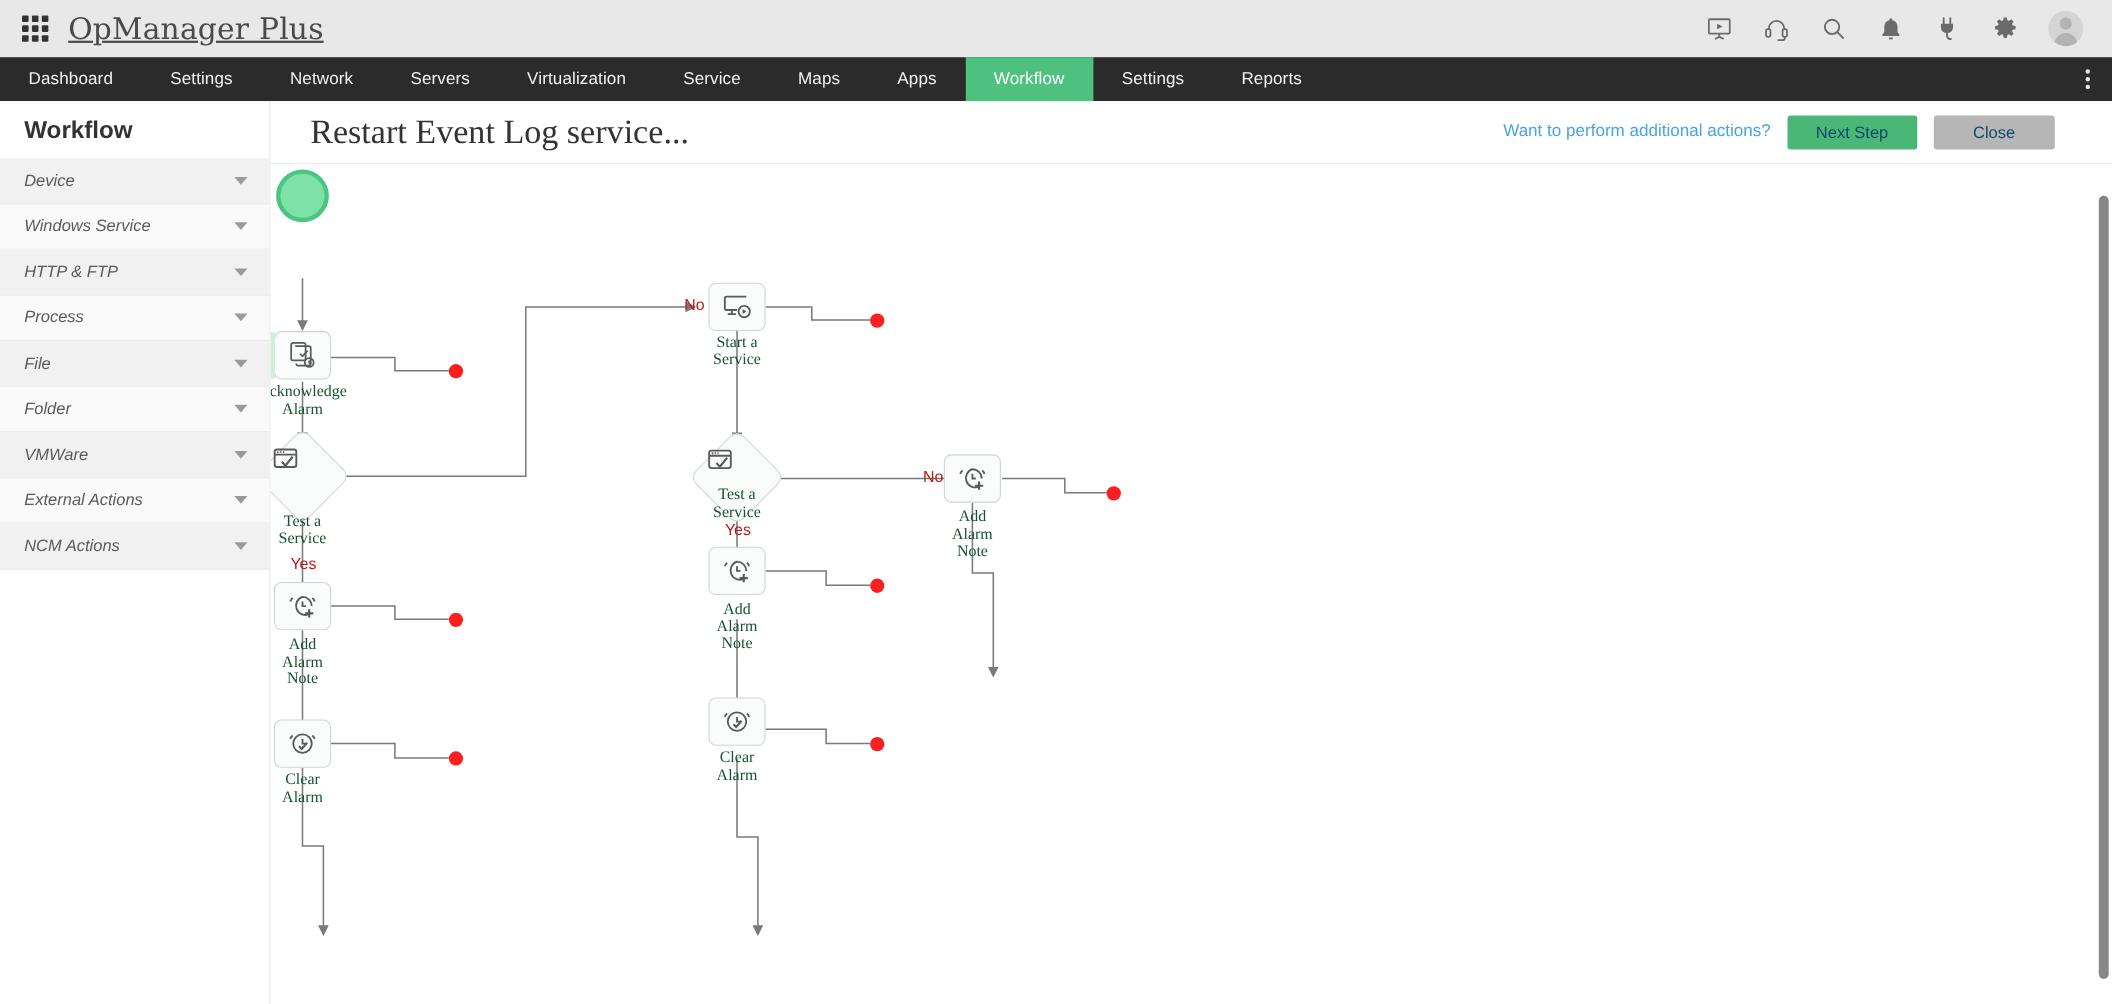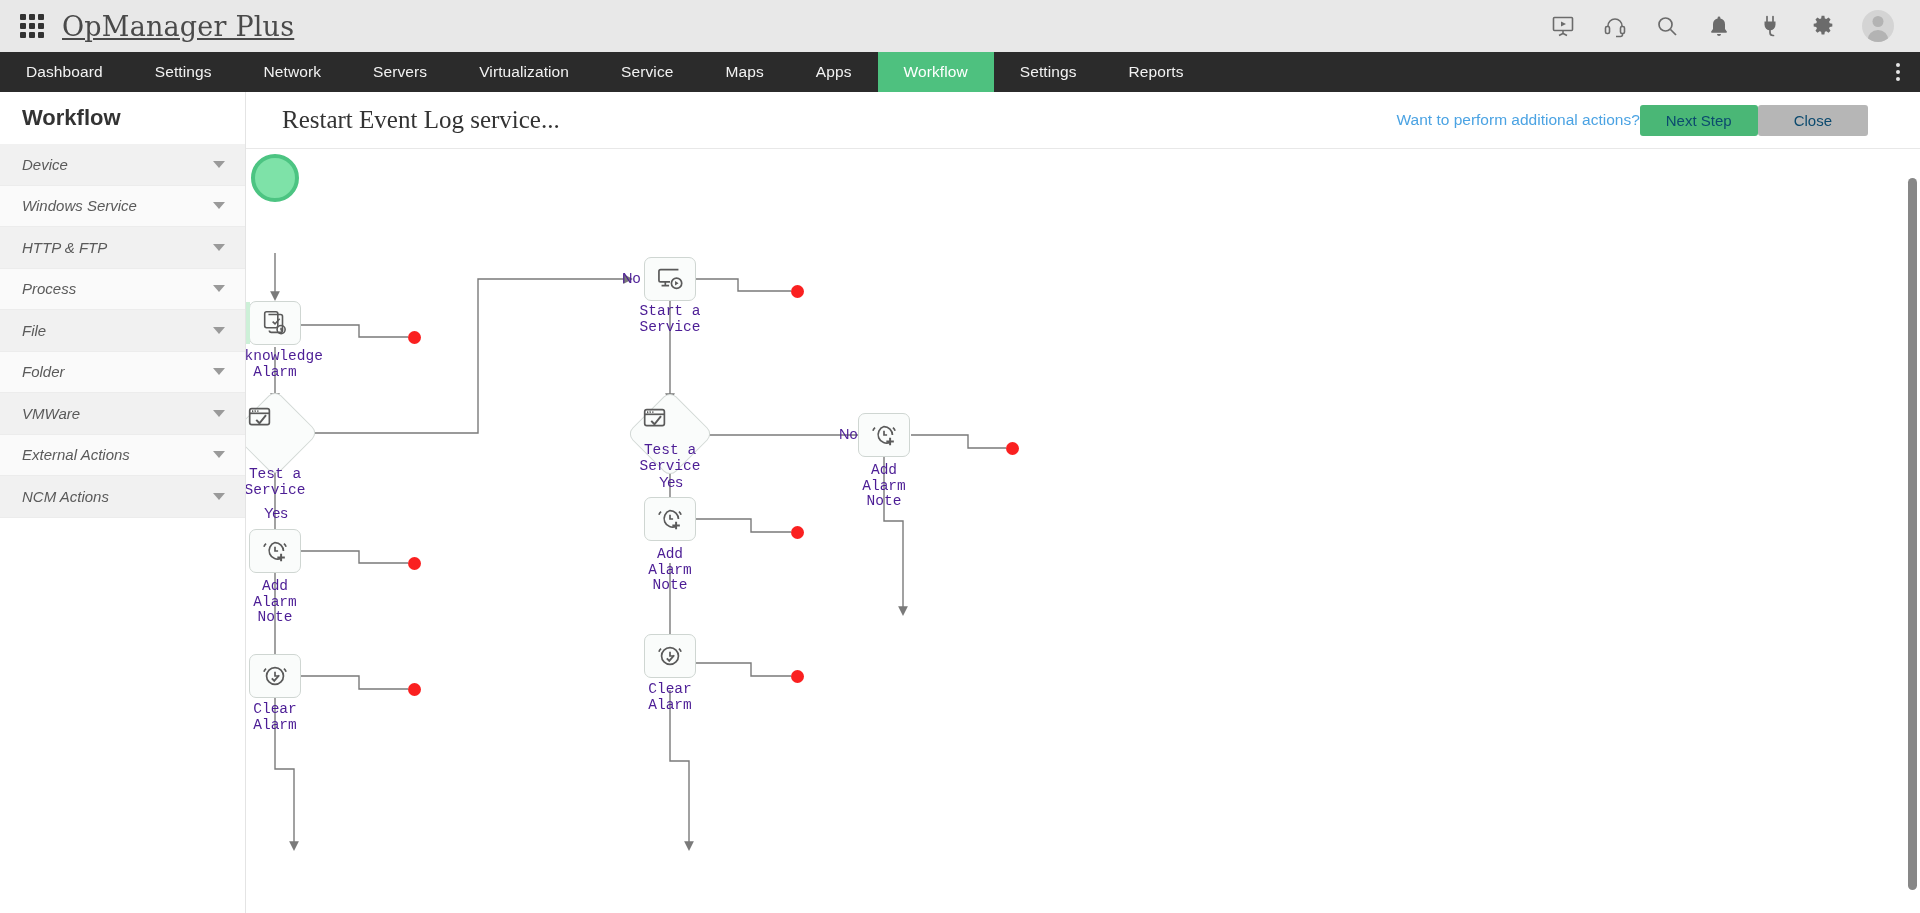--- a/index.html
+++ b/index.html
@@ -77,23 +77,23 @@
     border-top: 7px solid #9a9a9a;
   }
 
   
   .content { position:absolute; left:246px; top:92px; width:1674px; height:821px; background:#fff; }
   .chead {
     position: relative; height: 57px; border-bottom: 1px solid #e8e8e8;
     display: flex; align-items: center; padding: 0 52px 0 36px;
   }
   .ctitle {
-    font-family: "Liberation Serif", serif; font-size: 25px; color: #333; white-space: nowrap;
-  }
-  .chead-right { margin-left: auto; display: flex; align-items: center; }
+    font-family: "Liberation Serif", serif; font-size: 31px; color: #333; white-space: nowrap;
+  }
+  .chead-right { margin-left: auto; display: flex; align-items: center; gap: 15px; }
   .addlink { color: #4ba3e3; font-size: 15.5px; cursor: pointer; white-space: nowrap; }
   .btn {
     border: none; border-radius: 3px; font-size: 15px; color: #0c4a6e;
     padding: 0 26px; height: 31px; cursor: pointer; font-family: "Liberation Sans", sans-serif;
     white-space: nowrap;
   }
   .btn-primary { background: #4ab776; }
   .btn-muted   { background: #b6b6b6; padding: 0 36px; }
 
   
@@ -121,24 +121,24 @@
   }
   .node-diamond svg { width: 30px; height: 30px; display:block; }
 
   .node-start {
     position: absolute; width: 48px; height: 48px; border-radius: 50%;
     background: #7ee2a8; border: 4px solid #4cc482;
   }
 
   .node-label {
     position: absolute; width: 120px; text-align: center; font-size: 14.5px;
-    color: #4c1d95; line-height: 15.5px; font-family: Liberation Mono, monospace;
+    color: #14532d; line-height: 15.5px; font-family: Liberation Serif, serif;
   }
   .edge-label {
-    position: absolute; font-size: 14.5px; color: #4c1d95;
+    position: absolute; font-size: 14.5px; color: #b91c1c;
     font-family: "Liberation Sans", sans-serif; white-space: nowrap;
   }
   .endpoint {
     position: absolute; width: 13px; height: 13px; border-radius: 50%; background: #fa2020;
   }
 
   
   .vscroll {
     position: absolute; right: 3px; top: 178px; width: 9px; height: 712px;
     background: #878787; border-radius: 5px; cursor: pointer;

